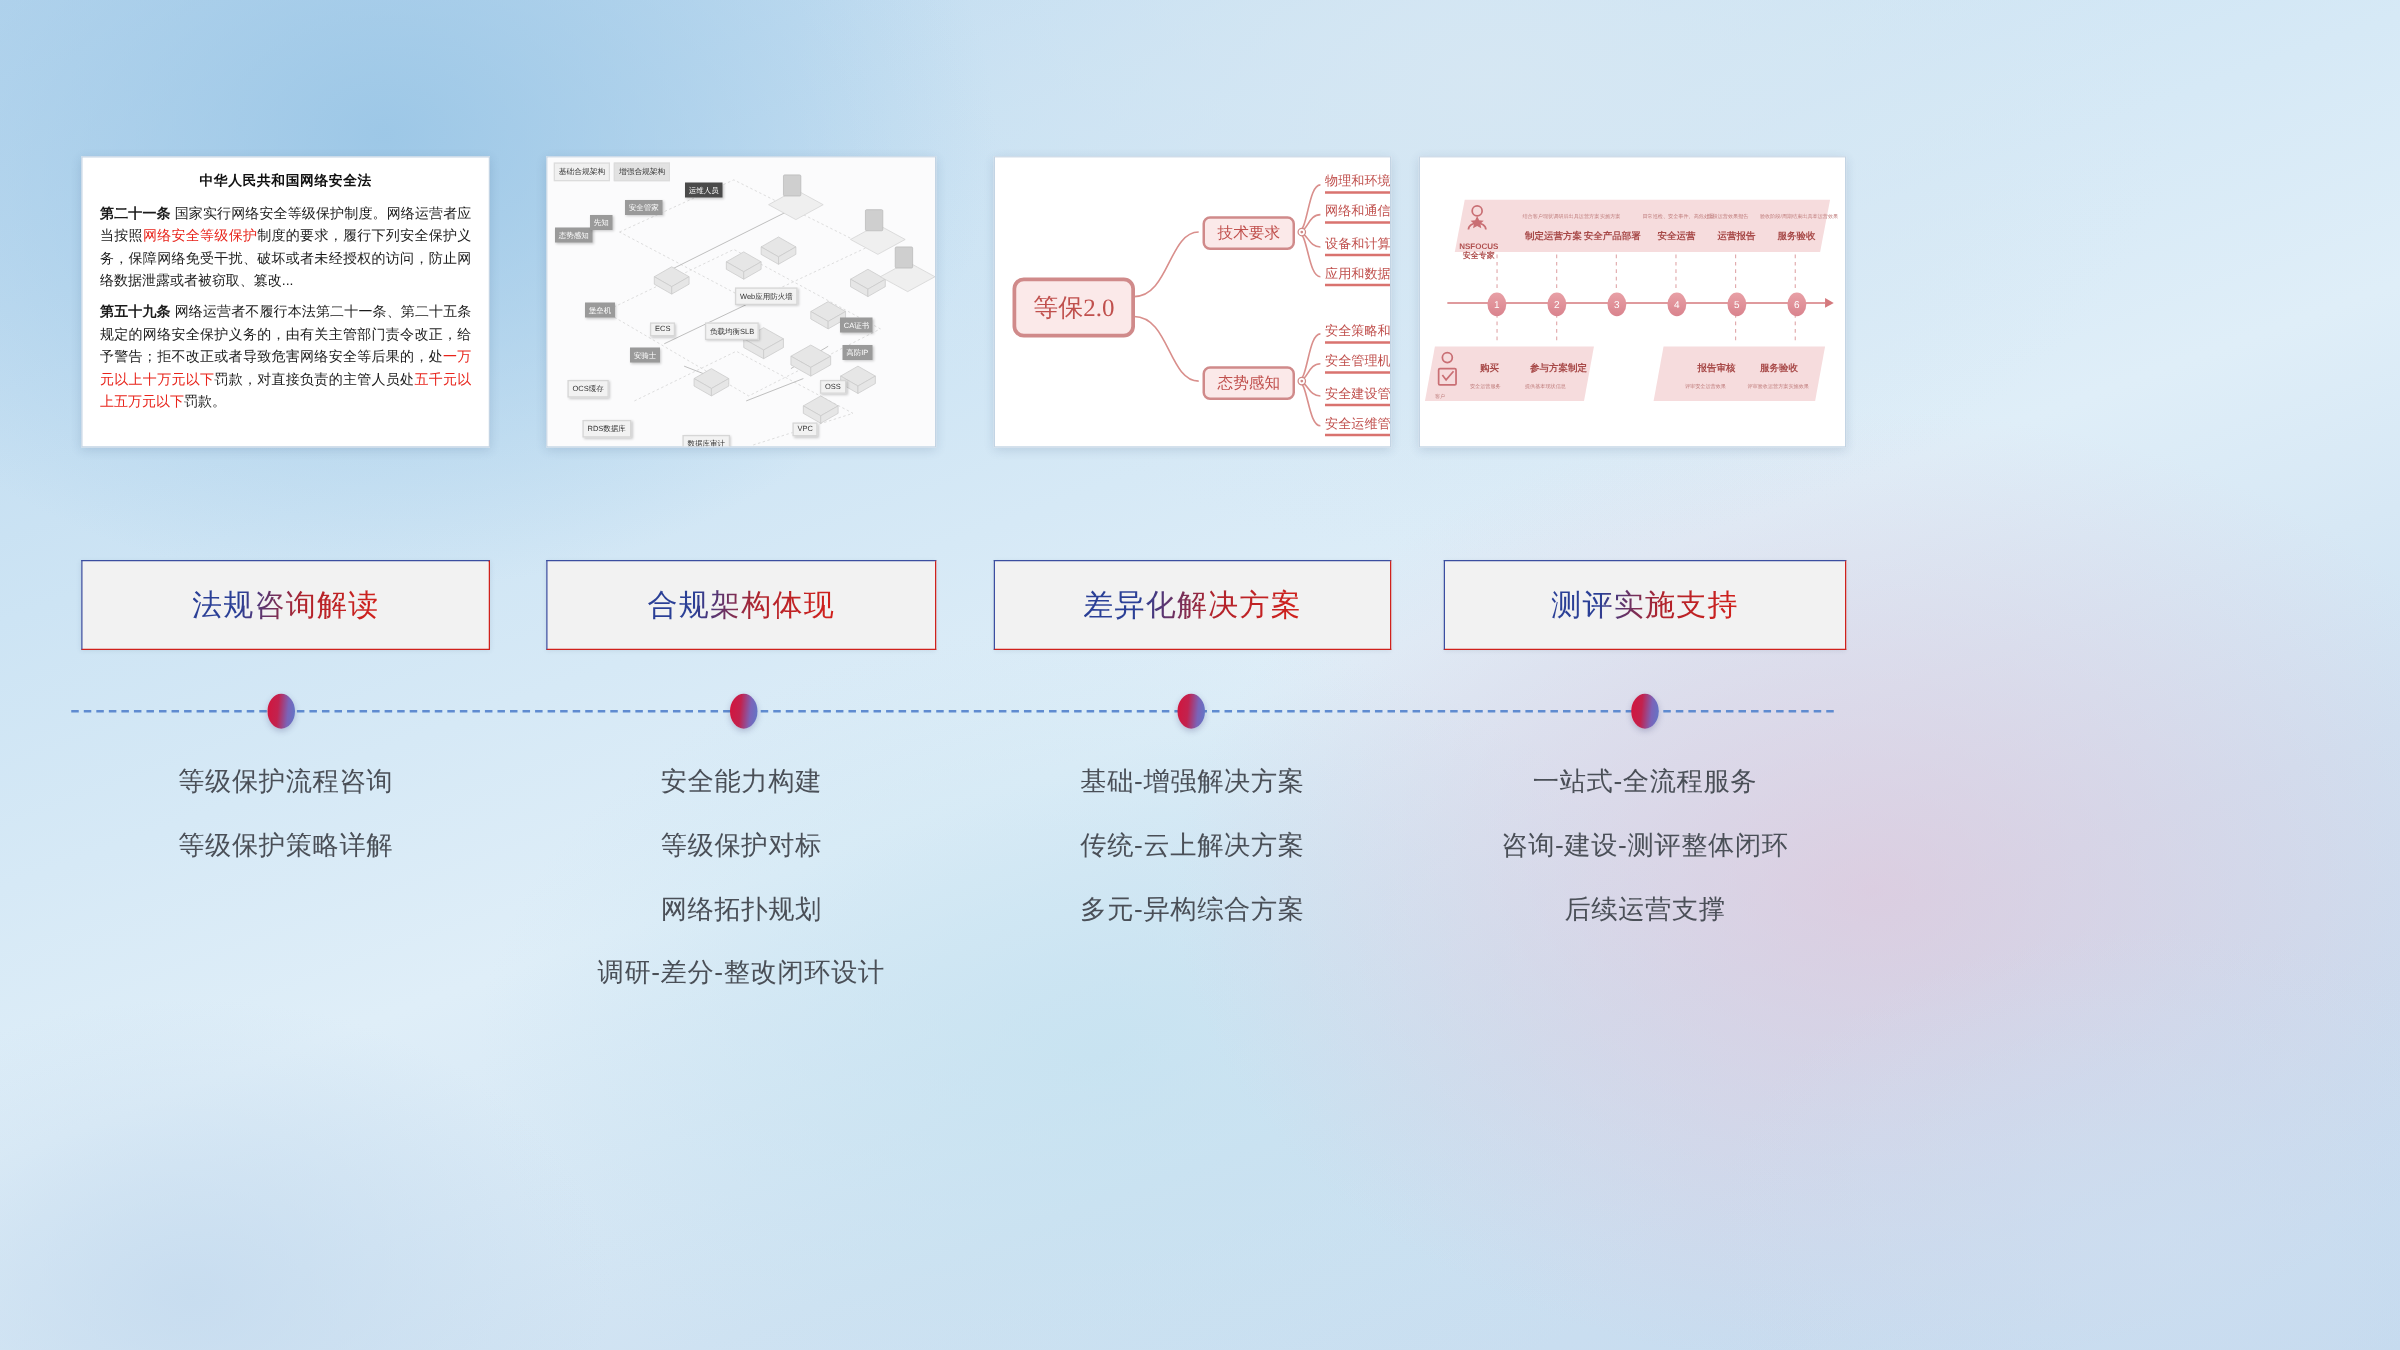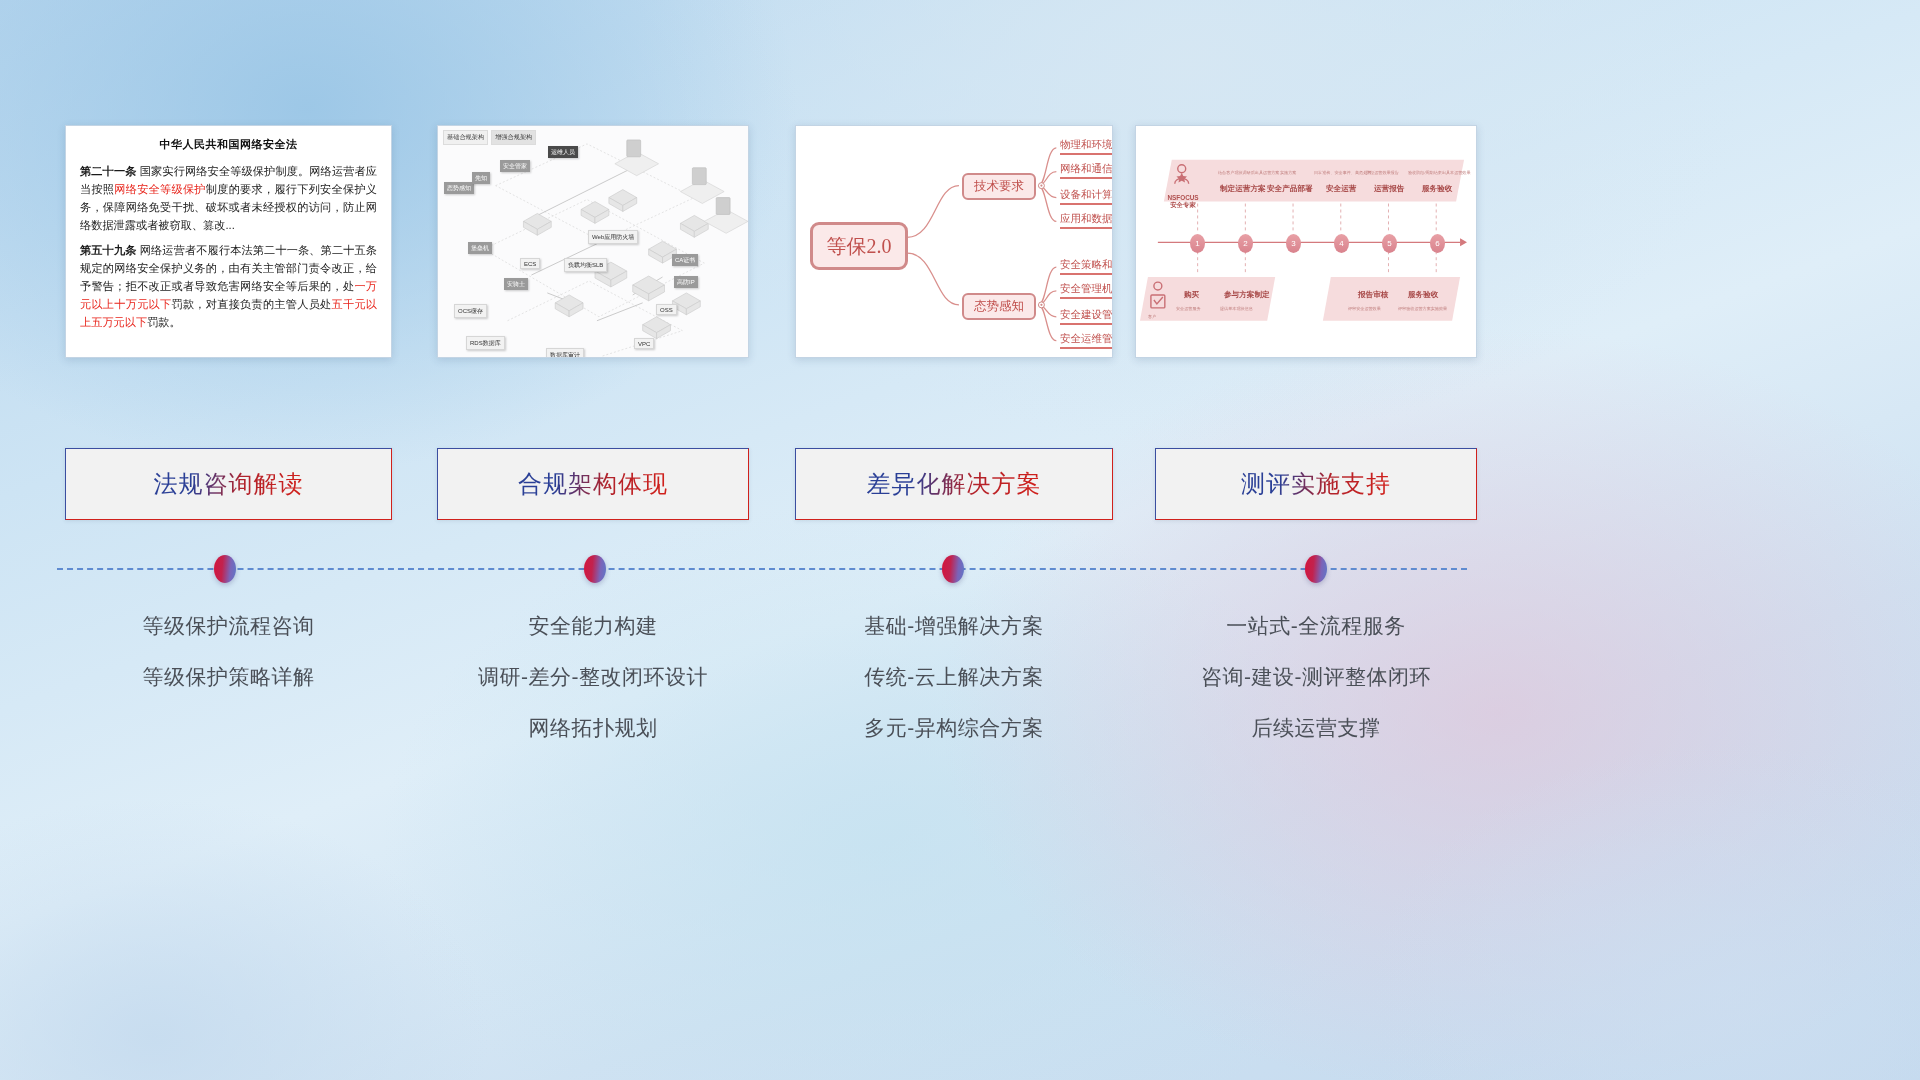--- a/index.html
+++ b/index.html
@@ -359,22 +359,23 @@
     <div class="tl-dot d4"></div>
   </div>
 
   <div class="lists">
     <div class="list-col c1">
       <div class="list-item">等级保护流程咨询</div>
       <div class="list-item">等级保护策略详解</div>
     </div>
     <div class="list-col c2">
       <div class="list-item">安全能力构建</div>
+      <div class="list-item">等级保护对标</div>
+      <div class="list-item">网络拓扑规划</div>
       <div class="list-item">调研-差分-整改闭环设计</div>
-      <div class="list-item">网络拓扑规划</div>
     </div>
     <div class="list-col c3">
       <div class="list-item">基础-增强解决方案</div>
       <div class="list-item">传统-云上解决方案</div>
       <div class="list-item">多元-异构综合方案</div>
     </div>
     <div class="list-col c4">
       <div class="list-item">一站式-全流程服务</div>
       <div class="list-item">咨询-建设-测评整体闭环</div>
       <div class="list-item">后续运营支撑</div>

